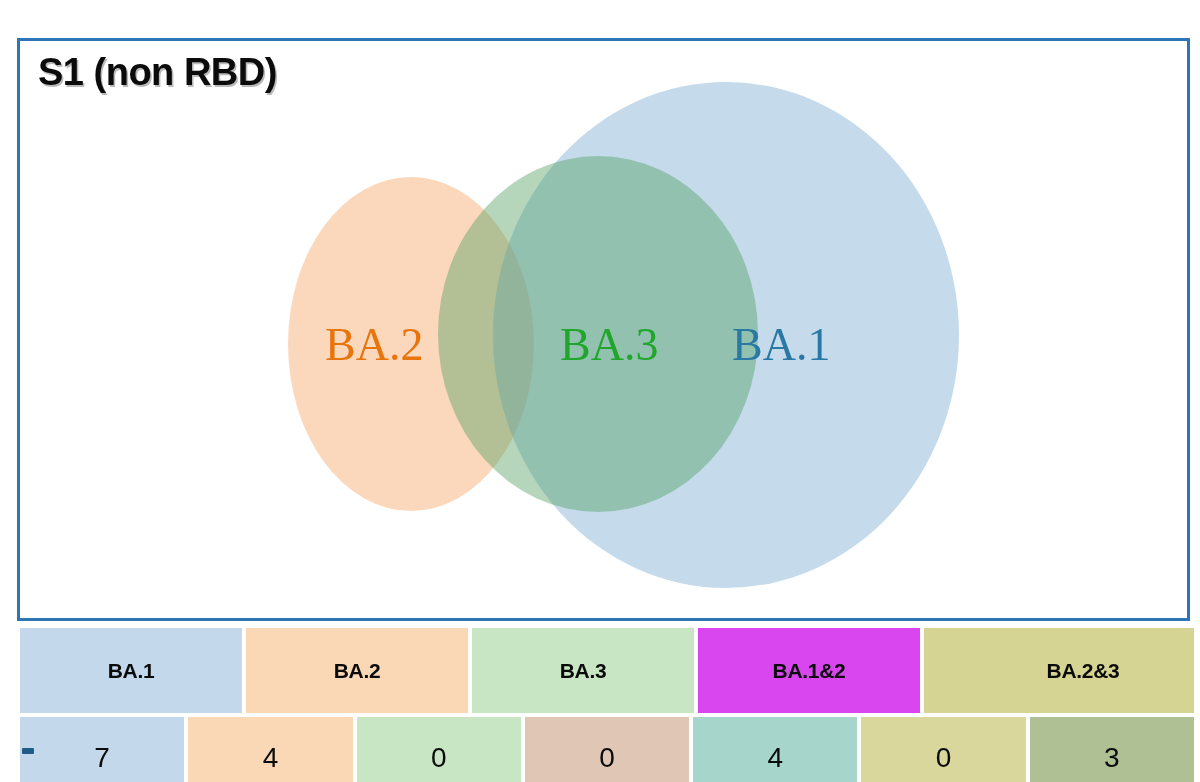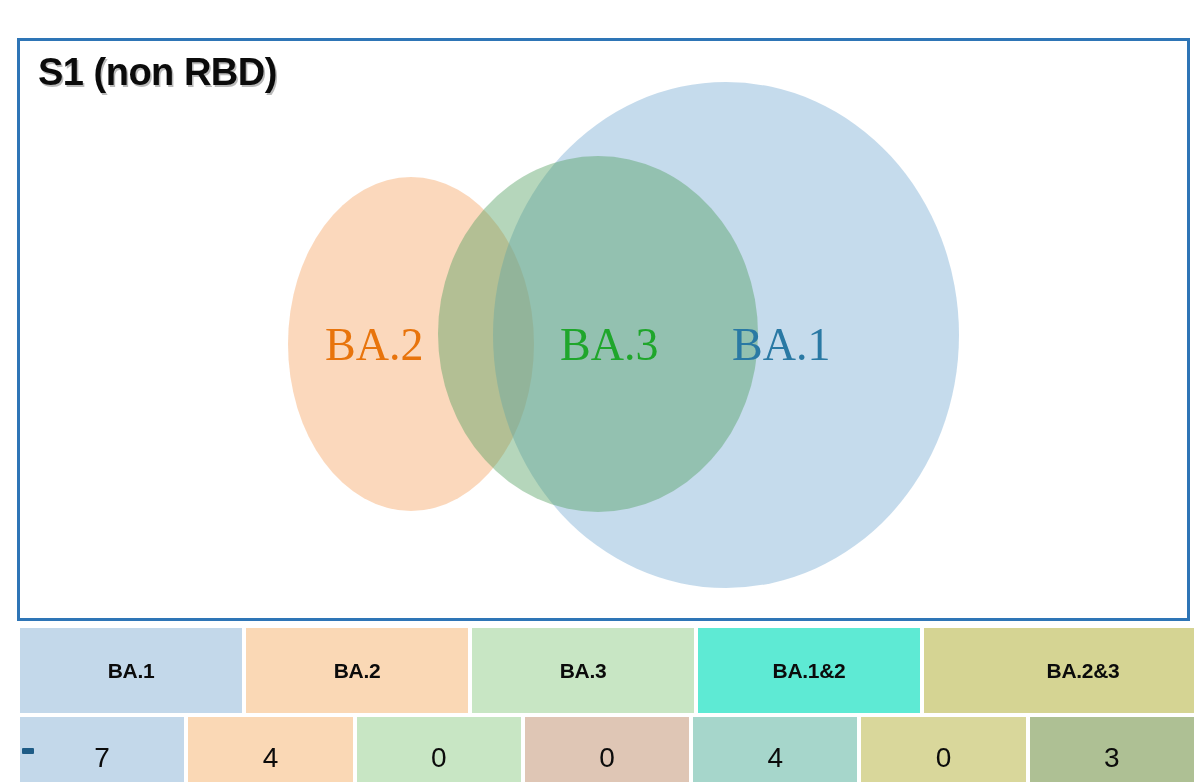--- a/index.html
+++ b/index.html
@@ -96,21 +96,21 @@
     </div>
   </div>
 
   <div class="counts-table">
     <div class="mark-dash"></div>
 
     <div class="trow header">
       <div class="cell" style="background: rgb(195, 216, 234);">BA.1</div>
       <div class="cell" style="background: rgb(250, 216, 181);">BA.2</div>
       <div class="cell" style="background: rgb(200, 230, 196);">BA.3</div>
-      <div class="cell" style="background: #5eead4;">BA.1&amp;2</div>
+      <div class="cell" style="background: #d946ef;">BA.1&amp;2</div>
       <div class="cell" style="background: rgb(213, 212, 147); padding-left: 48px;">BA.2&amp;3</div>
     </div>
 
     <div class="trow values">
       <div class="cell" style="background: rgb(195, 216, 234);">7</div>
       <div class="cell" style="background: rgb(250, 216, 181);">4</div>
       <div class="cell" style="background: rgb(200, 230, 196);">0</div>
       <div class="cell" style="background: rgb(223, 198, 181);">0</div>
       <div class="cell" style="background: rgb(166, 214, 203);">4</div>
       <div class="cell" style="background: rgb(217, 215, 155);">0</div>

